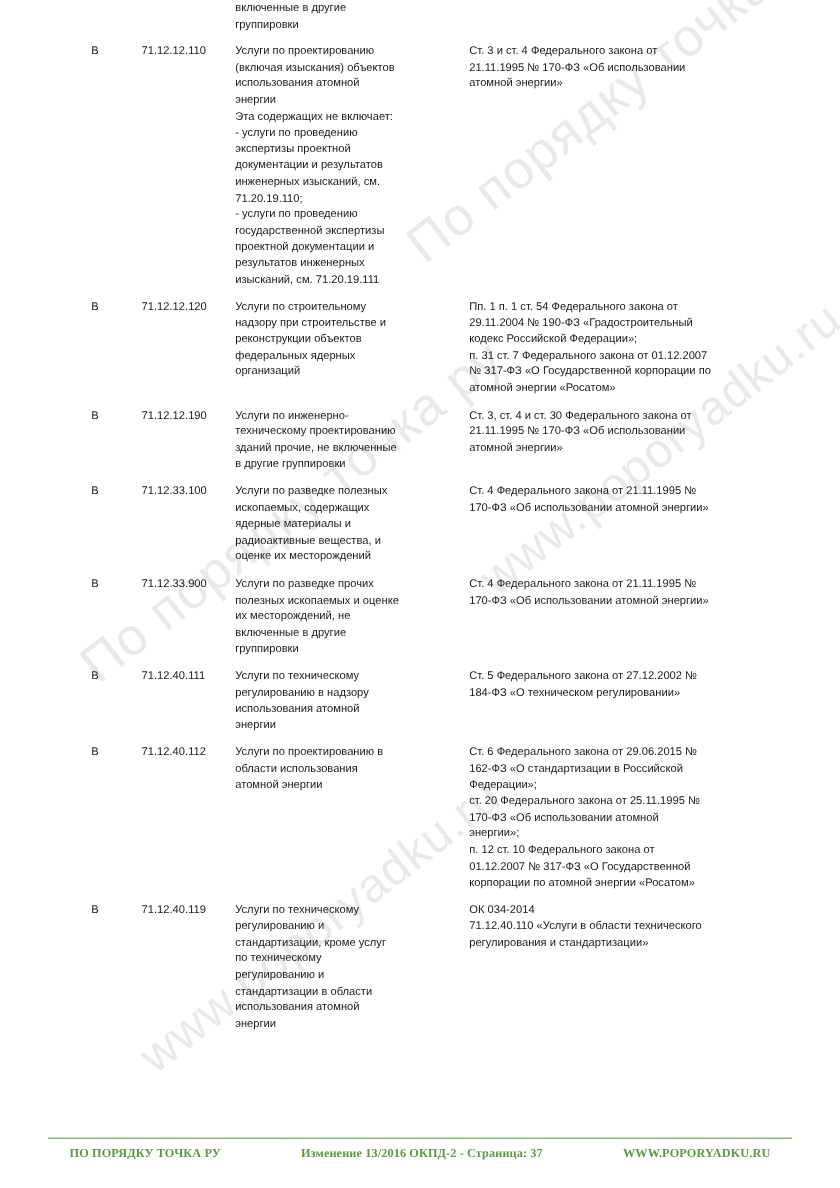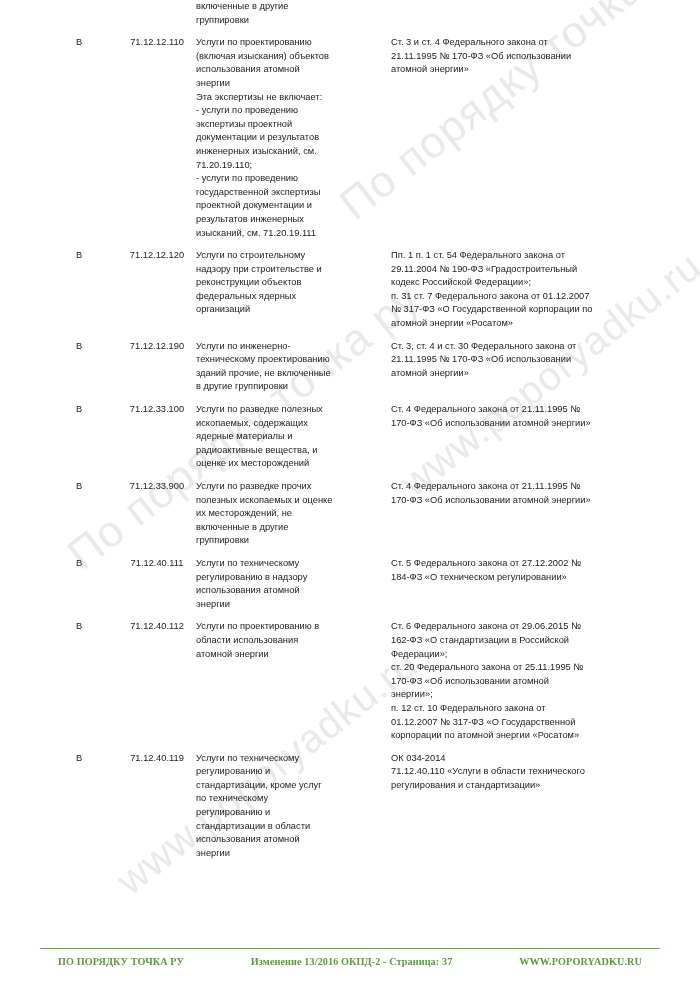--- a/index.html
+++ b/index.html
@@ -91,21 +91,21 @@
   col.c-name  { width: 195px; }
   col.c-ref   { width: 303px; }
 
   .cell-mark {
     padding-top: 9px;
     padding-left: 2px;
     white-space: nowrap;
   }
   .cell-code {
     padding-top: 9px;
-    text-align: center;
+    text-align: left;
     padding-right: 16px;
     white-space: nowrap;
   }
   .cell-name {
     padding-top: 9px;
     padding-right: 12px;
   }
   .cell-ref {
     padding-top: 9px;
     padding-right: 4px;
@@ -174,21 +174,21 @@
             <td colspan="4"></td>
           </tr>
           <tr>
             <td class="cell-mark">В</td>
             <td class="cell-code">71.12.12.110</td>
             <td class="cell-name">
               <span class="txt-line">Услуги по проектированию</span>
               <span class="txt-line">(включая изыскания) объектов</span>
               <span class="txt-line">использования атомной</span>
               <span class="txt-line">энергии</span>
-              <span class="txt-line">Эта экспертизы не включает:</span>
+              <span class="txt-line">Эта содержащих не включает:</span>
               <span class="txt-line">- услуги по проведению</span>
               <span class="txt-line">экспертизы проектной</span>
               <span class="txt-line">документации и результатов</span>
               <span class="txt-line">инженерных изысканий, см.</span>
               <span class="txt-line">71.20.19.110;</span>
               <span class="txt-line">- услуги по проведению</span>
               <span class="txt-line">государственной экспертизы</span>
               <span class="txt-line">проектной документации и</span>
               <span class="txt-line">результатов инженерных</span>
               <span class="txt-line">изысканий, см. 71.20.19.111</span>

